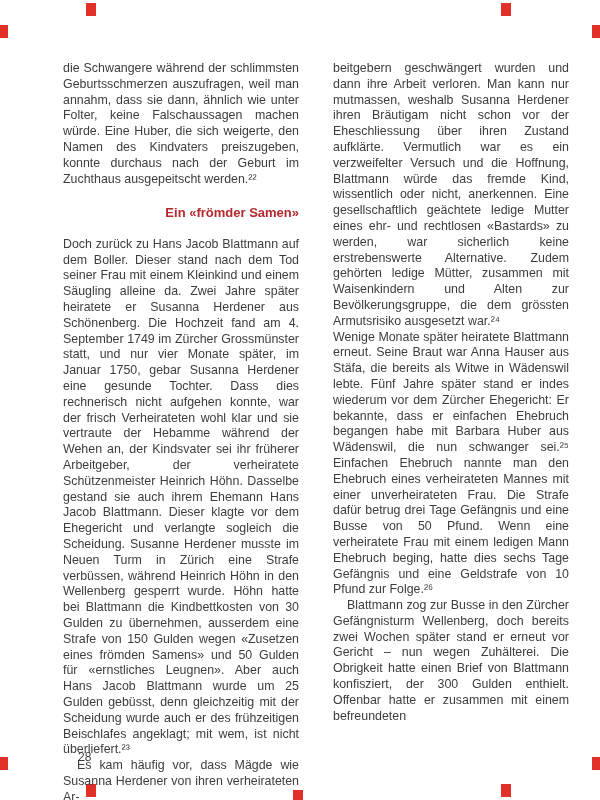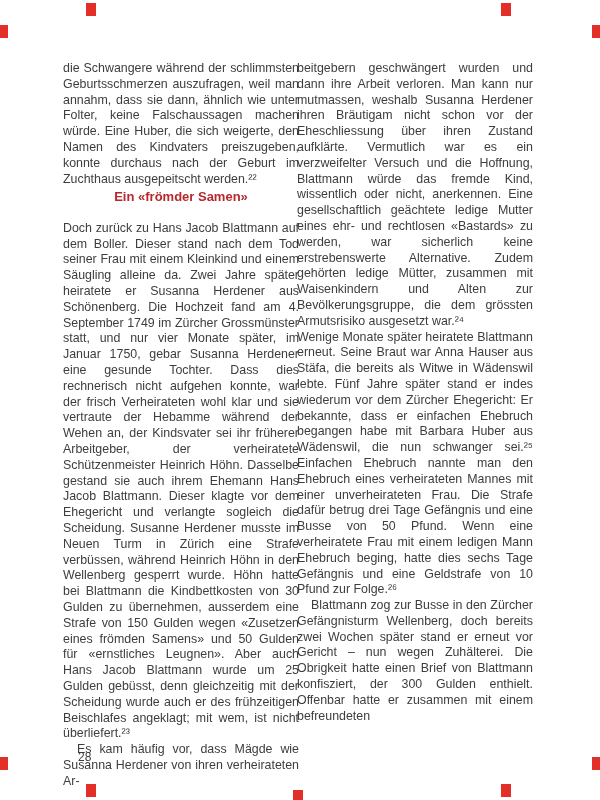--- a/index.html
+++ b/index.html
@@ -21,31 +21,31 @@
     position: absolute;
     top: 61px;
     width: 236px;
     font-size: 12.4px;
     line-height: 15.8px;
     text-align: justify;
     hyphens: auto;
     -webkit-hyphens: auto;
   }
   .column-left  { left: 63px; }
-  .column-right { left: 297px; }
+  .column-right { left: 333px; }
   .para { text-align: justify; }
   .para.indented { text-indent: 14px; }
   .section-heading {
     color: var(--heading-color);
     font-weight: bold;
     font-size: 13px;
     line-height: 16.5px;
-    margin-top: 2px;
+    margin-top: 18px;
     margin-bottom: 15px;
-    text-align: center;
+    text-align: right;
     white-space: pre-line;
   }
   .page-number {
     position: absolute;
     left: 78px;
     top: 750px;
     font-size: 12px;
     color: var(--body-color);
   }
   .crop-mark {

